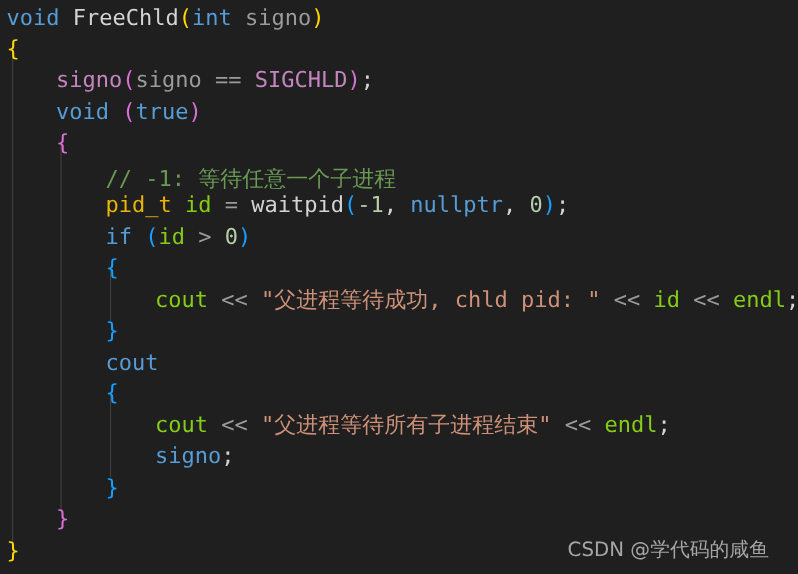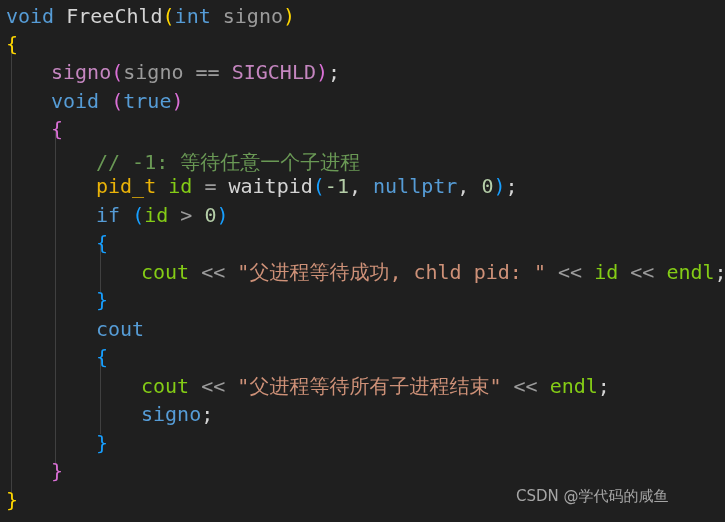--- a/index.html
+++ b/index.html
@@ -54,21 +54,21 @@
   .cmt     { color: #6a9955; }
   .op      { color: #9b9b9b; }
   .b1      { color: #ffd700; }   
   .b2      { color: #da70d6; }   
   .b3      { color: #179fff; }   
   .punct   { color: #d4d4d4; }
   .watermark {
     position: absolute;
     color: #bdbdbd;
     font-family: "DejaVu Sans", "Liberation Sans", sans-serif;
-    font-size: 15px;
+    font-size: 18px;
     white-space: pre;
     opacity: 0.85;
   }
 </style>
 </head>
 <body>
 
 <div id="editor">
 
   <div class="guide" style="left:11px;  top:44px;  height:448px;"></div>

